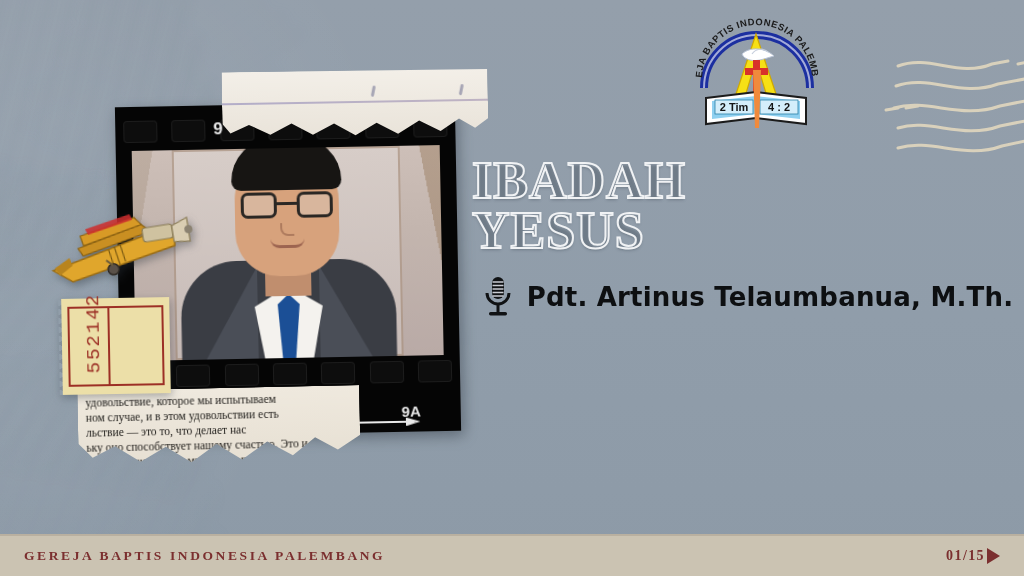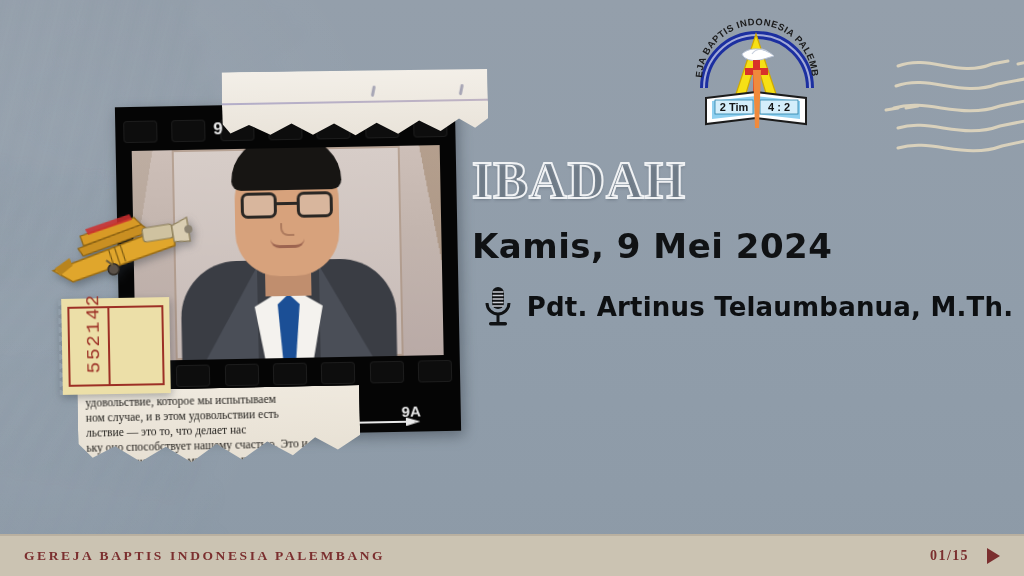--- a/index.html
+++ b/index.html
@@ -219,21 +219,21 @@
     background:#cbc3b2;
     border-top:2px solid #b9b0a0;
     display:flex; align-items:center; justify-content:space-between;
     padding:0 24px;
   }
   #footer-title {
     font-family:"Liberation Serif", serif; font-weight:700;
     font-size:13.5px; letter-spacing:2.6px; color:#7b2f2f;
     text-transform:uppercase;
   }
-  #footer-right { display:flex; align-items:center; gap:18px; }
+  #footer-right { display:flex; align-items:center; gap:2px; }
   #page-num {
     font-family:"Liberation Serif", serif; font-weight:700;
     font-size:14px; letter-spacing:1.4px; color:#7b2f2f;
   }
   #next-arrow {
     width:0; height:0; border-left:13px solid #7b2f2f;
     border-top:8px solid transparent; border-bottom:8px solid transparent;
   }
 </style>
 </head>
@@ -375,24 +375,24 @@
     <text x="52" y="103" text-anchor="middle" font-family="'Liberation Sans', sans-serif" font-size="11" font-weight="bold" fill="#141414">2 Tim</text>
     <text x="97" y="103" text-anchor="middle" font-family="'Liberation Sans', sans-serif" font-size="11" font-weight="bold" fill="#141414">4 : 2</text>
 
     <path d="M71 62 L79 62 L77 120 L73 120 Z" fill="#f08a3c"></path>
   </svg>
 
   <div id="right-col">
 
     <h1 id="title">
       <div>IBADAH</div>
+      <div>YESUS</div>
     </h1>
 
     <div id="datetime">
-      <div>Kamis, 9 Mei 2024</div>
     </div>
 
     <div id="speaker-row">
       <svg width="30" height="42" viewBox="0 0 30 42">
         <rect x="9" y="1" width="12" height="22" rx="6" fill="#101214"></rect>
         <g stroke="#c9ccd2" stroke-width="1.4">
           <path d="M9.5 6 H20.5 M9.5 9.5 H20.5 M9.5 13 H20.5 M9.5 16.5 H20.5 M9.5 20 H20.5"></path>
         </g>
         <path d="M4 17 a11 11 0 0 0 22 0" fill="none" stroke="#101214" stroke-width="3"></path>
         <rect x="13.5" y="28" width="3" height="8" fill="#101214"></rect>

